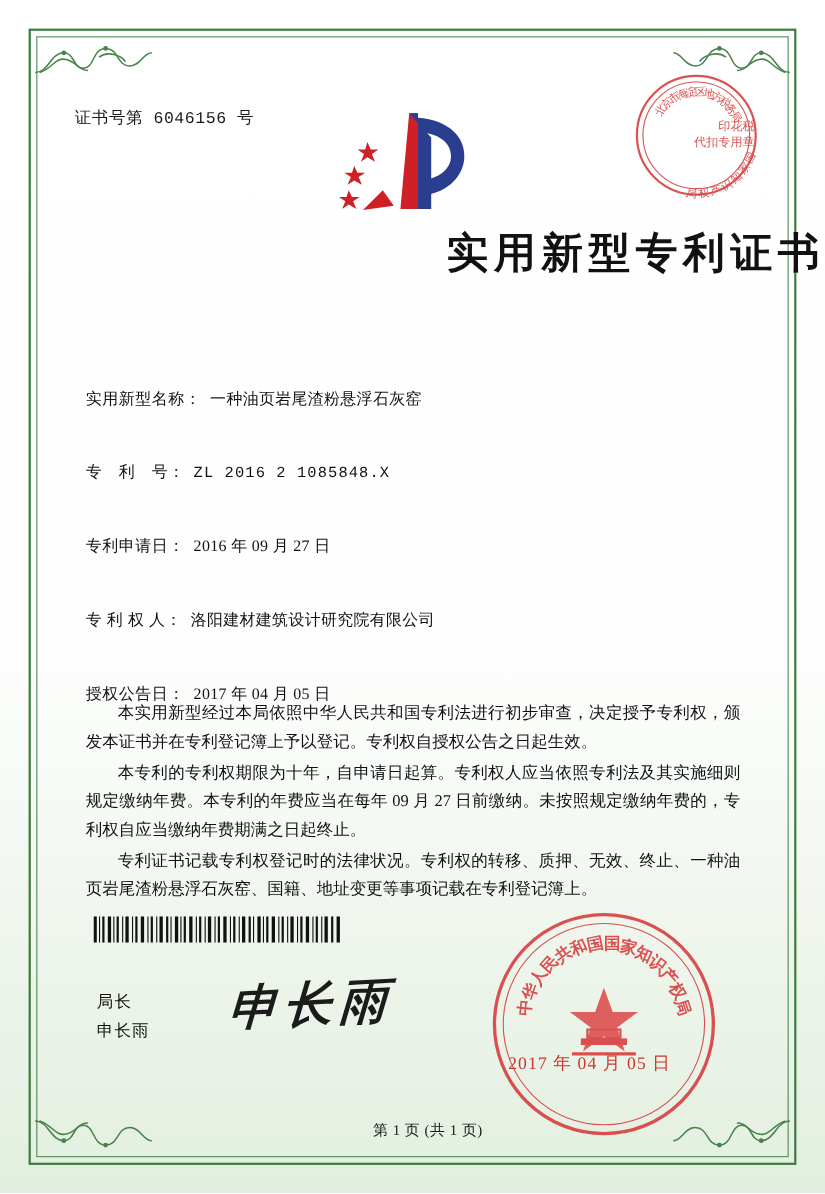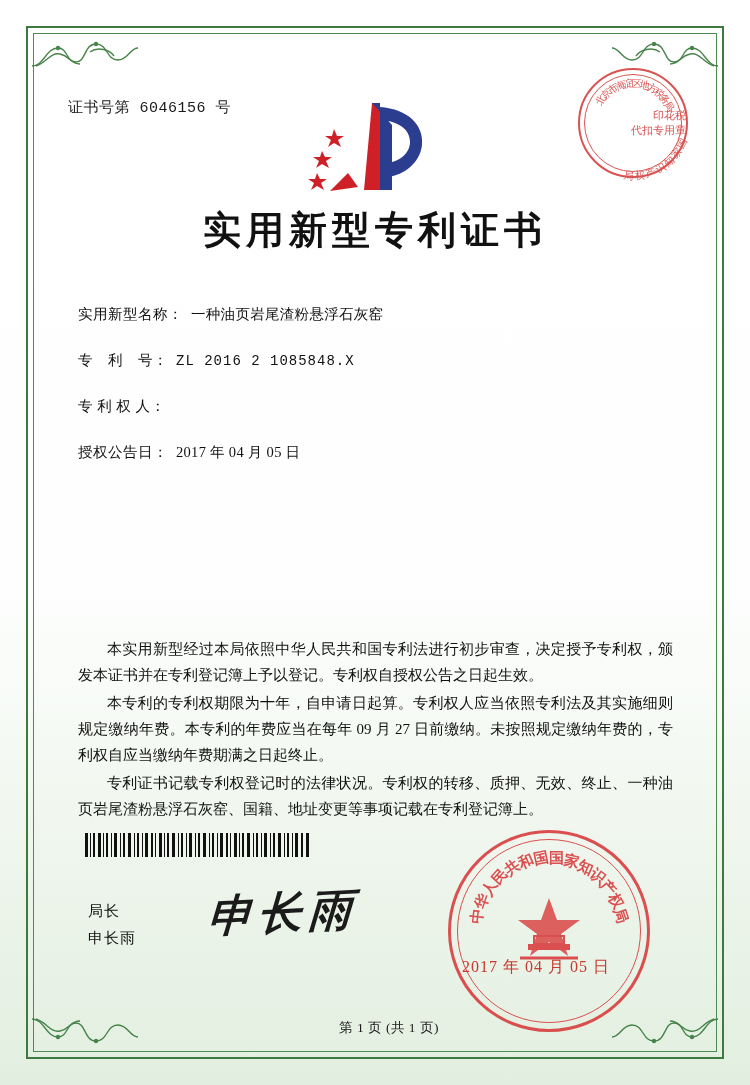--- a/index.html
+++ b/index.html
@@ -100,41 +100,42 @@
     position: absolute;
     left: 50%; top: 50%;
     font-size: 10px;
     transform-origin: 0 0;
   }
 
   .title {
     position: absolute;
     left: 0; right: 0;
     top: 205px;
-    text-align: center;
+    text-align: right;
     font-size: 38px;
     font-weight: bold;
     letter-spacing: 5px;
     color: #111;
     font-family: Liberation Sans, sans-serif;
   }
 
   
   .fields {
     position: absolute;
     left: 78px;
     top: 305px;
     width: 600px;
   }
   .field {
     display: flex;
     align-items: baseline;
     margin-bottom: 27px;
     font-size: 14.5px;
     color: #111;
+    margin-top: 48px;
   }
   .field .lbl {
     white-space: pre;
     letter-spacing: 0.5px;
   }
   .field .val {
     margin-left: 8px;
     letter-spacing: 0.3px;
   }
   .field .val.mono {
@@ -340,21 +341,26 @@
   <div class="fields">
     <div class="field">
       <span class="lbl">实用新型名称：</span>
       <span class="val">一种油页岩尾渣粉悬浮石灰窑</span>
     </div>
     <div class="field">
       <span class="lbl">专　利　号：</span>
       <span class="val mono">ZL 2016 2 1085848.X</span>
     </div>
     <div class="field">
+      <span class="lbl">专利申请日：</span>
+      <span class="val">2016 年 09 月 27 日</span>
+    </div>
+    <div class="field">
       <span class="lbl">专 利 权 人：</span>
+      <span class="val">洛阳建材建筑设计研究院有限公司</span>
     </div>
     <div class="field">
       <span class="lbl">授权公告日：</span>
       <span class="val">2017 年 04 月 05 日</span>
     </div>
   </div>
 
   <div class="body-text">
     <p>本实用新型经过本局依照中华人民共和国专利法进行初步审查，决定授予专利权，颁发本证书并在专利登记簿上予以登记。专利权自授权公告之日起生效。</p>
     <p>本专利的专利权期限为十年，自申请日起算。专利权人应当依照专利法及其实施细则规定缴纳年费。本专利的年费应当在每年 09 月 27 日前缴纳。未按照规定缴纳年费的，专利权自应当缴纳年费期满之日起终止。</p>

